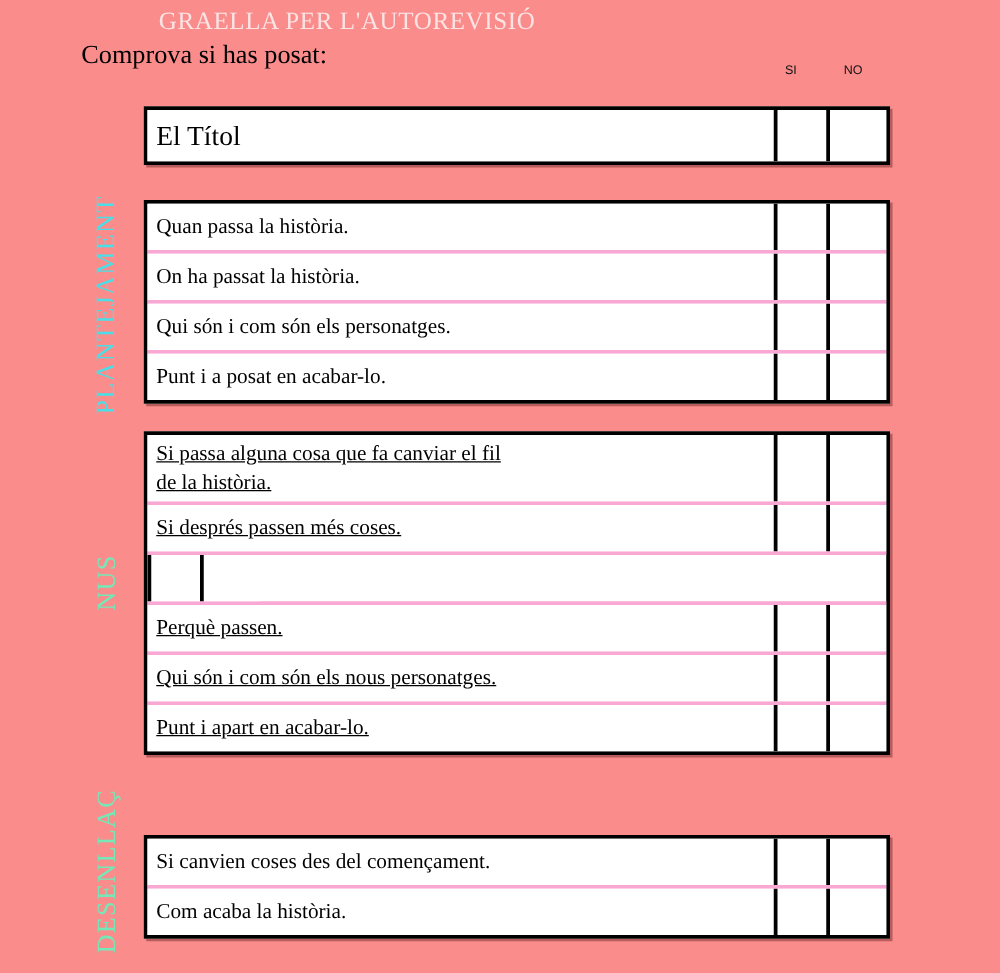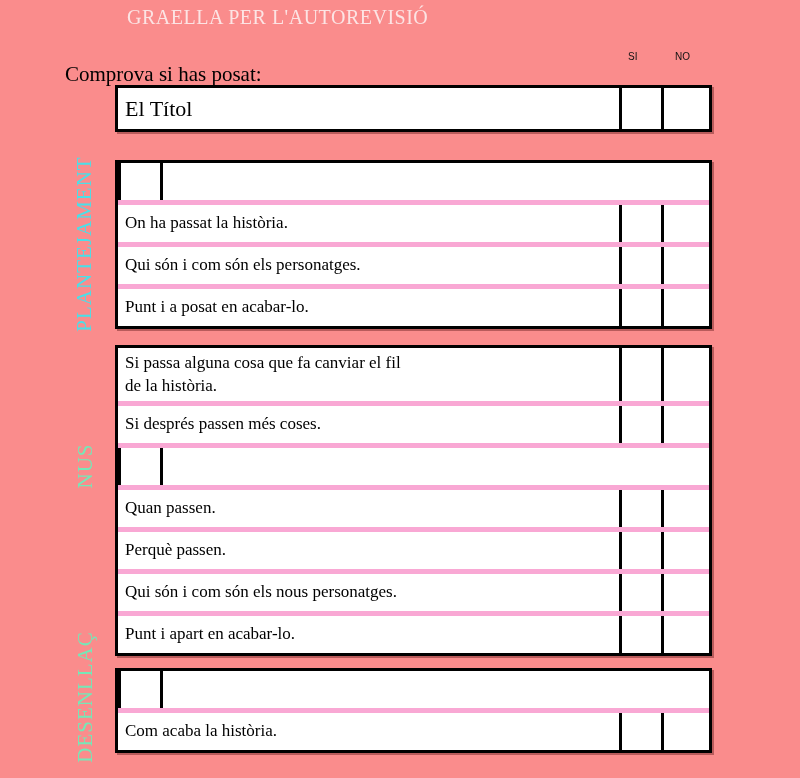--- a/index.html
+++ b/index.html
@@ -10,41 +10,41 @@
     font-family:"Liberation Serif", serif;
     overflow:hidden;
   }
   .page{position:absolute;inset:0;padding-left:16px;}
   .page-title{
     position:absolute;left:127px;top:6px;
     font-size:20px;color:#FCE4E4;letter-spacing:0.5px;
     white-space:nowrap;
   }
   .subtitle{
-    position:absolute;left:65px;top:62px;
+    position:absolute;left:65px;top:31px;
     font-size:21px;color:#000;
     white-space:nowrap;
   }
   .col-head{
     position:absolute;top:51px;
     font-family:"Liberation Sans", sans-serif;
     font-size:10px;color:#111;
   }
   .col-head.si{left:628px;}
   .col-head.no{left:675px;}
 
   .tbl{
     position:absolute;left:115px;width:591px;
     border:3px solid #000;
     background:#fff;
     box-shadow:2px 2px 0 rgba(60,0,0,0.35);
   }
   .row{display:flex;align-items:center;height:37px;}
   .row.tall{height:53px;}
-  .row + .row{border-top:5px solid #f9a8d4;}
+  .row + .row{border-top:3px solid #f9a8d4;}
   .cell-text{
     flex:1;align-self:stretch;display:flex;align-items:center;
     padding-left:7px;padding-right:4px;
     font-size:17px;color:#000;line-height:1.35;
     white-space:pre-line;
     background:#fff;
   }
   .cell-text.big{font-size:22px;}
   .cell-box{
     align-self:stretch;border-left:3px solid #000;background:#fff;
@@ -58,21 +58,21 @@
     font-size:21px;letter-spacing:1px;
     transform:rotate(-90deg);
     white-space:nowrap;
   }
   .vlabel.plantejament{left:-64px;top:230px;color:#4ADFE8;}
   .vlabel.nus{left:-63px;top:452px;color:#76E7B7;}
   .vlabel.desenllac{left:-63px;top:683px;color:#76E7B7;}
 
   #tbl-title{top:85px;}
   #tbl-plantejament{top:160px;}
-  #tbl-nus{top:345px;}
+  #tbl-nus{top:345px;text-decoration:underline;}
   #tbl-desenllac{top:668px;}
   #tbl-title .row{height:41px;}
 </style>
 </head>
 <body>
 
 <div class="page">
 
   <div class="page-title">GRAELLA PER L'AUTOREVISIÓ</div>
   <div class="subtitle">Comprova si has posat:</div>
@@ -84,20 +84,21 @@
     <div class="row">
       <div class="cell-text big">El Títol</div>
       <div class="cell-box si"></div>
       <div class="cell-box no"></div>
     </div>
   </div>
 
   <div class="vlabel plantejament">PLANTEJAMENT</div>
   <div class="tbl" id="tbl-plantejament">
     <div class="row">
+      <div class="cell-text">Quan passa la història.</div>
       <div class="cell-box si"></div>
       <div class="cell-box no"></div>
     </div>
     <div class="row">
       <div class="cell-text">On ha passat la història.</div>
       <div class="cell-box si"></div>
       <div class="cell-box no"></div>
     </div>
     <div class="row">
       <div class="cell-text">Qui són i com són els personatges.</div>
@@ -122,44 +123,40 @@
     <div class="row">
       <div class="cell-text">Si després passen més coses.</div>
       <div class="cell-box si"></div>
       <div class="cell-box no"></div>
     </div>
     <div class="row">
       <div class="cell-box si"></div>
       <div class="cell-box no"></div>
     </div>
     <div class="row">
-      <div class="cell-text">Quan passen.</div>
-      <div class="cell-box si"></div>
-      <div class="cell-box no"></div>
-    </div>
-    <div class="row">
       <div class="cell-text">Perquè passen.</div>
       <div class="cell-box si"></div>
       <div class="cell-box no"></div>
     </div>
     <div class="row">
       <div class="cell-text">Qui són i com són els nous personatges.</div>
       <div class="cell-box si"></div>
       <div class="cell-box no"></div>
     </div>
     <div class="row">
       <div class="cell-text">Punt i apart en acabar-lo.</div>
       <div class="cell-box si"></div>
       <div class="cell-box no"></div>
     </div>
   </div>
 
   <div class="vlabel desenllac">DESENLLAÇ</div>
   <div class="tbl" id="tbl-desenllac">
     <div class="row">
+      <div class="cell-text">Si canvien coses des del començament.</div>
       <div class="cell-box si"></div>
       <div class="cell-box no"></div>
     </div>
     <div class="row">
       <div class="cell-text">Com acaba la història.</div>
       <div class="cell-box si"></div>
       <div class="cell-box no"></div>
     </div>
   </div>
 

